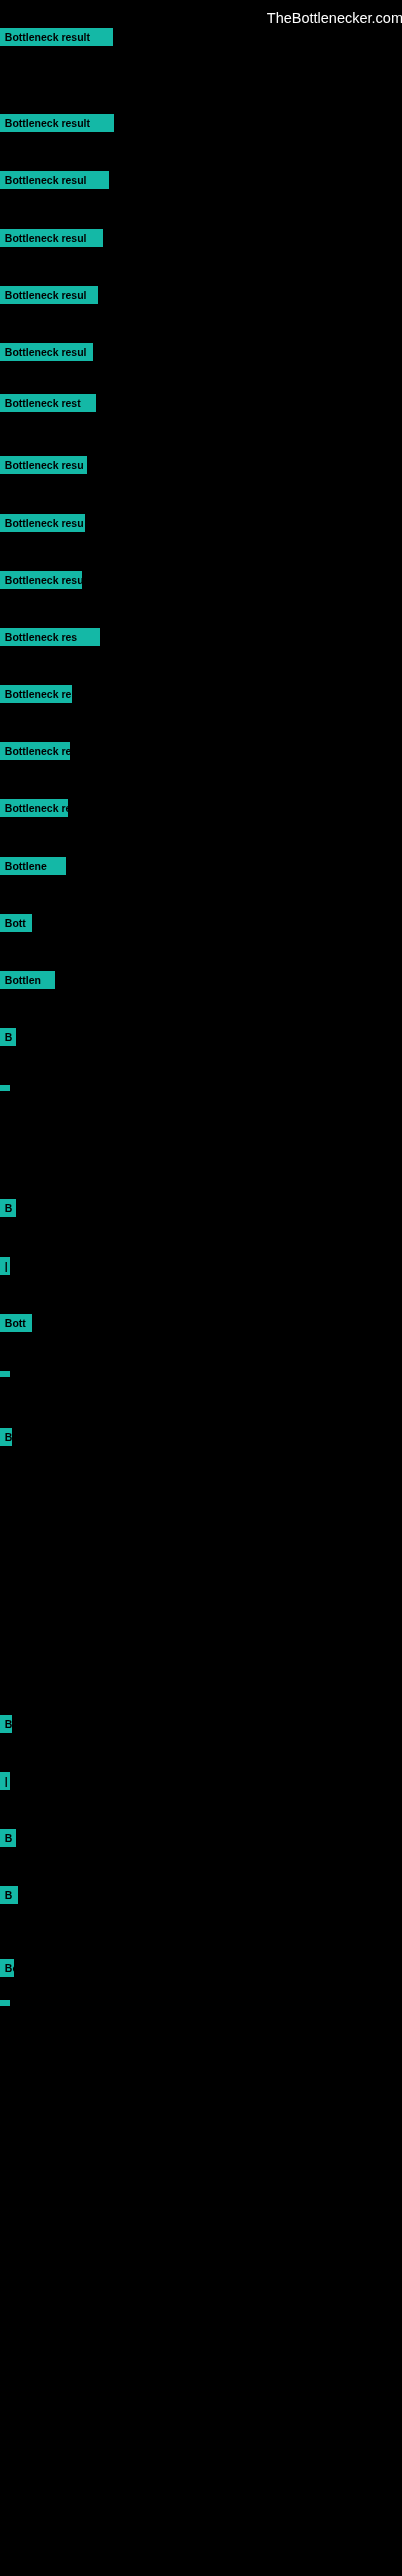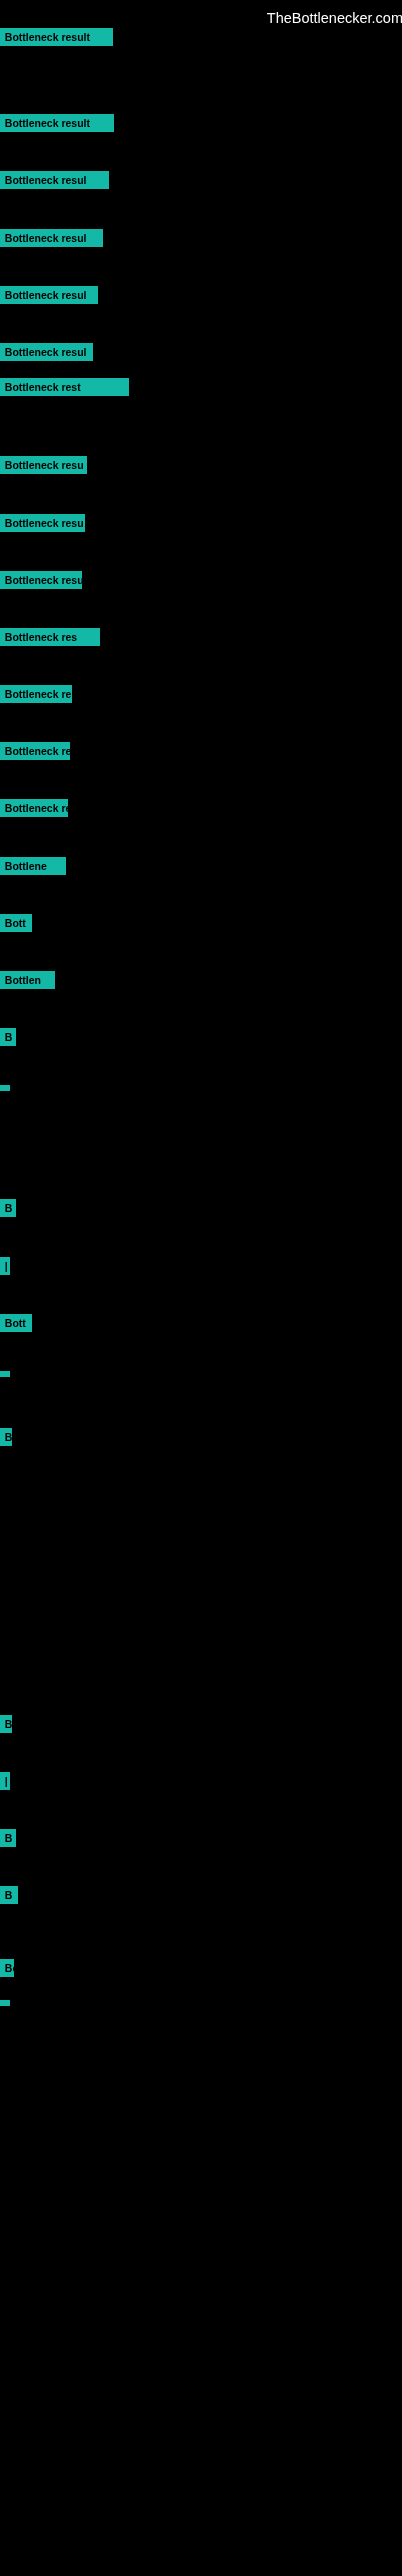--- a/index.html
+++ b/index.html
@@ -43,21 +43,21 @@
 <body>
 
 <span class="site-title">TheBottlenecker.com</span>
 
 <div class="bottleneck-bar" style="top: 28px; width: 113px;">Bottleneck result</div>
 <div class="bottleneck-bar" style="top: 114px; width: 114px;">Bottleneck result</div>
 <div class="bottleneck-bar" style="top: 171px; width: 109px;">Bottleneck resul</div>
 <div class="bottleneck-bar" style="top: 229px; width: 103px;">Bottleneck resul</div>
 <div class="bottleneck-bar" style="top: 286px; width: 98px;">Bottleneck resul</div>
 <div class="bottleneck-bar" style="top: 343px; width: 93px;">Bottleneck resul</div>
-<div class="bottleneck-bar" style="top: 378px; width: 129px;">Bottleneck rest</div>
+<div class="bottleneck-bar" style="top: 394px; width: 96px;">Bottleneck rest</div>
 <div class="bottleneck-bar" style="top: 456px; width: 87px;">Bottleneck resu</div>
 <div class="bottleneck-bar" style="top: 514px; width: 85px;">Bottleneck resu</div>
 <div class="bottleneck-bar" style="top: 571px; width: 82px;">Bottleneck resu</div>
 <div class="bottleneck-bar" style="top: 628px; width: 100px;">Bottleneck res</div>
 <div class="bottleneck-bar" style="top: 685px; width: 72px;">Bottleneck re</div>
 <div class="bottleneck-bar" style="top: 742px; width: 70px;">Bottleneck re</div>
 <div class="bottleneck-bar" style="top: 799px; width: 68px;">Bottleneck re</div>
 <div class="bottleneck-bar" style="top: 857px; width: 66px;">Bottlene</div>
 <div class="bottleneck-bar" style="top: 914px; width: 32px;">Bott</div>
 <div class="bottleneck-bar" style="top: 971px; width: 55px;">Bottlen</div>

